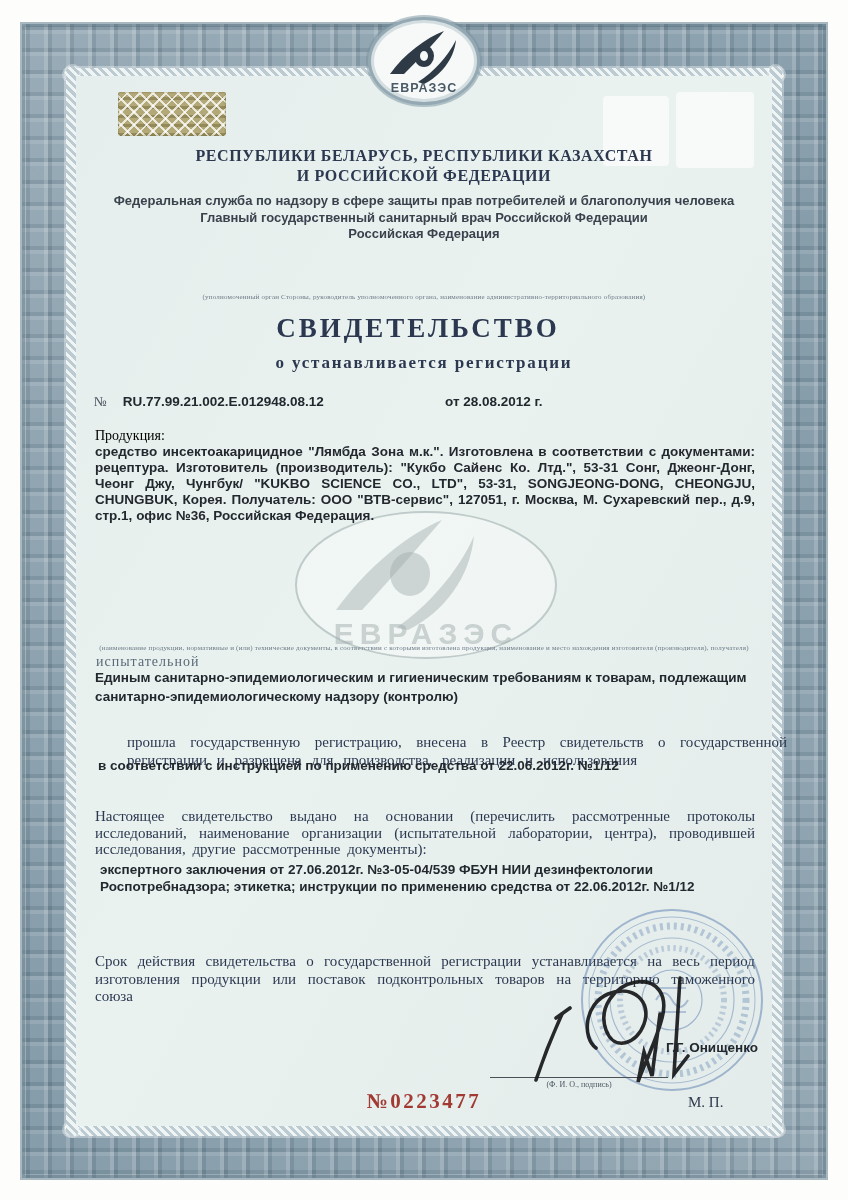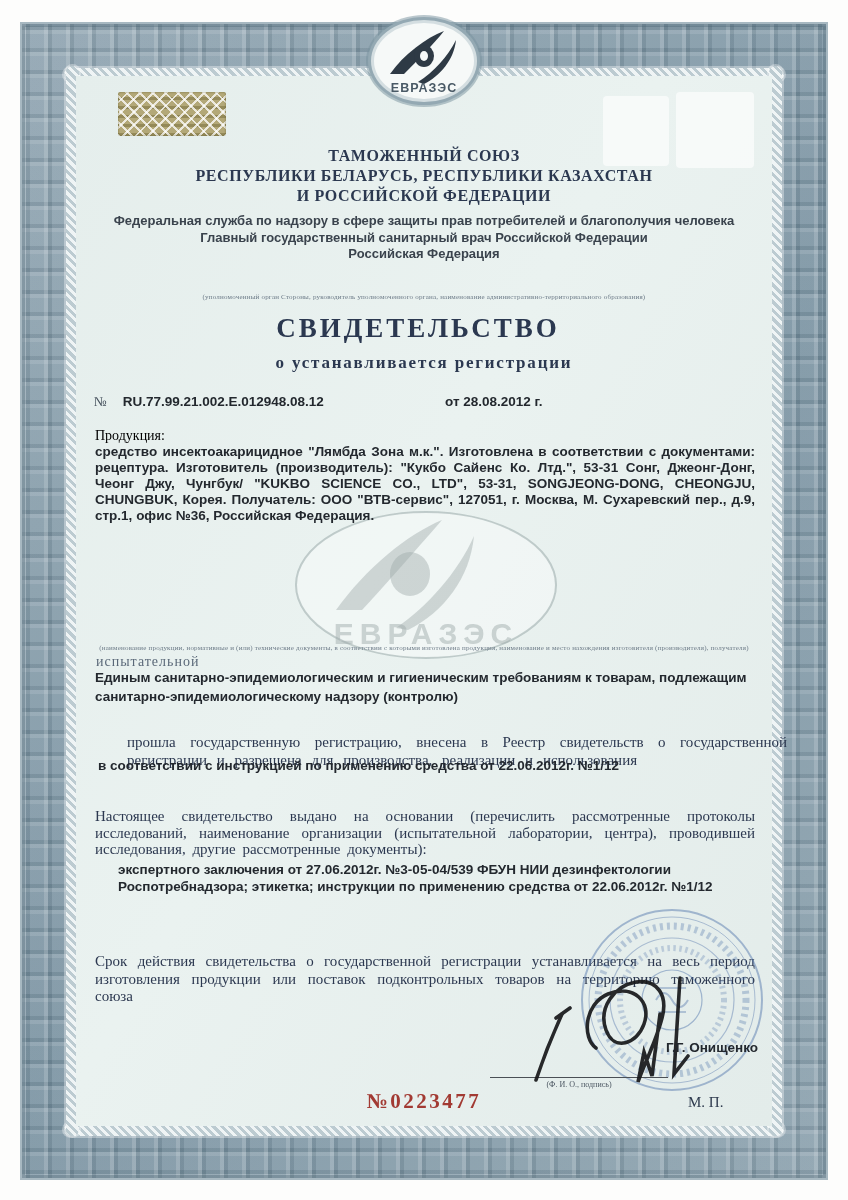--- a/index.html
+++ b/index.html
@@ -89,21 +89,20 @@
         <ellipse cx="46" cy="30" rx="10" ry="11"></ellipse>
         <ellipse cx="46" cy="30" rx="4" ry="5" fill="#f6f9f8"></ellipse>
       </g>
       <text x="46" y="66" text-anchor="middle" font-family="Liberation Sans, sans-serif" font-weight="bold" font-size="12.5" letter-spacing="1" fill="#4a5a66">ЕВРАЗЭС</text>
     </svg>
   </div>
 
   <div class="hologram"></div>
 
   <div class="abs center" style="left:74px;top:146px;width:700px;">
-    <div class="serif-bold navy hdr1">ТАМОЖЕННЫЙ СОЮЗ</div>
     <div class="serif-bold navy hdr1">РЕСПУБЛИКИ БЕЛАРУСЬ, РЕСПУБЛИКИ КАЗАХСТАН</div>
     <div class="serif-bold navy hdr1">И РОССИЙСКОЙ ФЕДЕРАЦИИ</div>
     <div class="sans agency" style="margin-top:7px;">Федеральная служба по надзору в сфере защиты прав потребителей и благополучия человека</div>
     <div class="sans agency">Главный государственный санитарный врач Российской Федерации</div>
     <div class="sans agency">Российская Федерация</div>
   </div>
   <div class="abs center tiny" style="left:86px;top:293px;width:676px;">(уполномоченный орган Стороны, руководитель уполномоченного органа, наименование административно-территориального образования)</div>
 
   <div class="abs center serif-bold navy title" style="left:68px;top:313px;width:700px;">СВИДЕТЕЛЬСТВО</div>
   <div class="abs center serif-bold navy subtitle" style="left:74px;top:353px;width:700px;">о устанавливается регистрации</div>
@@ -118,21 +117,21 @@
   <div class="abs bodysans" style="left:95px;top:444px;width:660px;">средство инсектоакарицидное "Лямбда Зона м.к.". Изготовлена в соответствии с документами: рецептура. Изготовитель (производитель): "Кукбо Сайенс Ко. Лтд.", 53-31 Сонг, Джеонг-Донг, Чеонг Джу, Чунгбук/ "KUKBO SCIENCE CO., LTD", 53-31, SONGJEONG-DONG, CHEONGJU, CHUNGBUK, Корея. Получатель: ООО "ВТВ-сервис", 127051, г. Москва, М. Сухаревский пер., д.9, стр.1, офис №36, Российская Федерация.</div>
   <div class="abs center tiny" style="left:86px;top:644px;width:676px;">(наименование продукции, нормативные и (или) технические документы, в соответствии с которыми изготовлена продукция, наименование и место нахождения изготовителя (производителя), получателя)</div>
 
   <div class="abs" style="left:96px;top:654px;font-size:14px;letter-spacing:1px;color:#5a6878;">испытательной</div>
   <div class="abs bodysans" style="left:95px;top:668px;width:660px;line-height:19px;text-align:left;">Единым санитарно-эпидемиологическим и гигиеническим требованиям к товарам, подлежащим санитарно-эпидемиологическому надзору (контролю)</div>
 
   <div class="abs bodyserif" style="left:95px;top:734px;width:660px;word-spacing:6px;margin-left:32px;">прошла государственную регистрацию, внесена в Реестр свидетельств о государственной регистрации и разрешена для производства, реализации и использования</div>
   <div class="abs bodysans" style="left:98px;top:758px;width:660px;text-align:left;">в соответствии с инструкцией по применению средства от 22.06.2012г. №1/12</div>
 
   <div class="abs bodyserif" style="left:95px;top:808px;width:660px;word-spacing:3px;line-height:16.5px;">Настоящее свидетельство выдано на основании (перечислить рассмотренные протоколы исследований, наименование организации (испытательной лаборатории, центра), проводившей исследования, другие рассмотренные документы):</div>
-  <div class="abs bodysans" style="left:100px;top:861px;width:650px;line-height:17px;text-align:left;margin-left:18px;">экспертного заключения от 27.06.2012г. №3-05-04/539 ФБУН НИИ дезинфектологии Роспотребнадзора; этикетка; инструкции по применению средства от 22.06.2012г. №1/12</div>
+  <div class="abs bodysans" style="left:100px;top:861px;width:650px;line-height:17px;text-align:left;">экспертного заключения от 27.06.2012г. №3-05-04/539 ФБУН НИИ дезинфектологии Роспотребнадзора; этикетка; инструкции по применению средства от 22.06.2012г. №1/12</div>
 
   <div class="abs bodyserif" style="left:95px;top:953px;width:660px;word-spacing:2.5px;">Срок действия свидетельства о государственной регистрации устанавливается на весь период изготовления продукции или поставок подконтрольных товаров на территорию таможенного союза</div>
 
   <div class="abs" style="left:578px;top:906px;">
     <svg width="188" height="188" viewBox="0 0 188 188">
       <g fill="none" stroke="#4a6fa8">
         <circle cx="94" cy="94" r="90" stroke-width="2" opacity=".45"></circle>
         <circle cx="94" cy="94" r="83" stroke-width="1" opacity=".4"></circle>
         <circle cx="94" cy="94" r="74" stroke-width="7" stroke-dasharray="3 4" opacity=".32"></circle>
         <circle cx="94" cy="94" r="62" stroke-width="1.2" opacity=".4"></circle>

